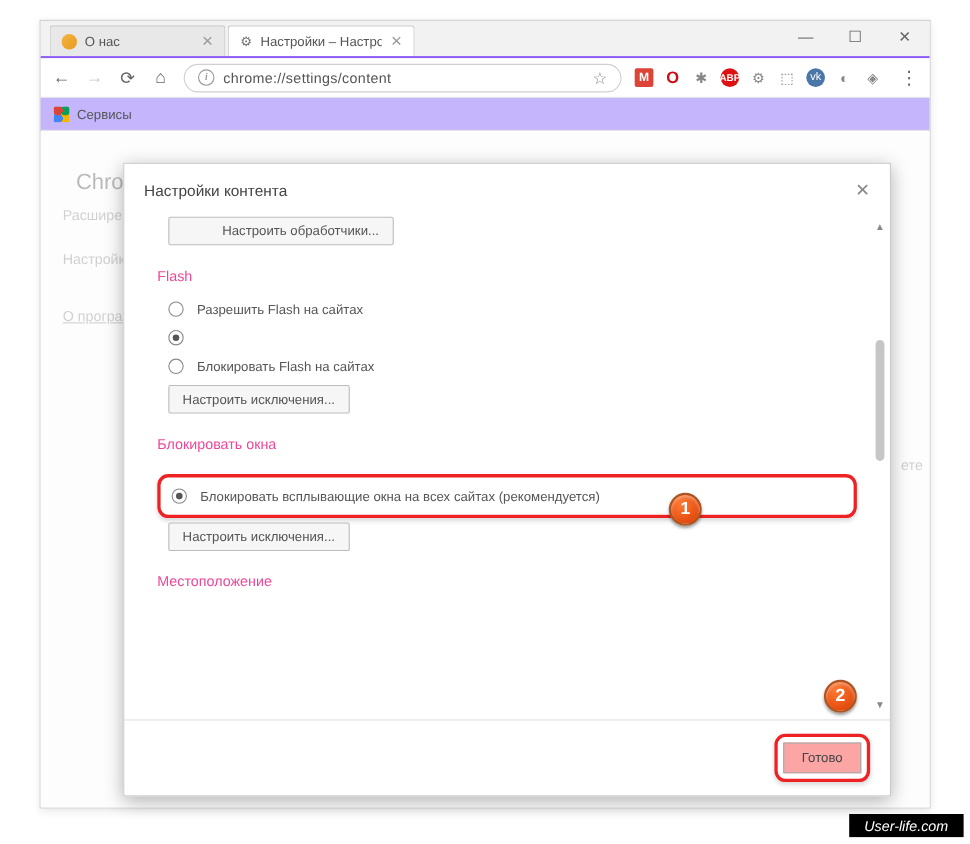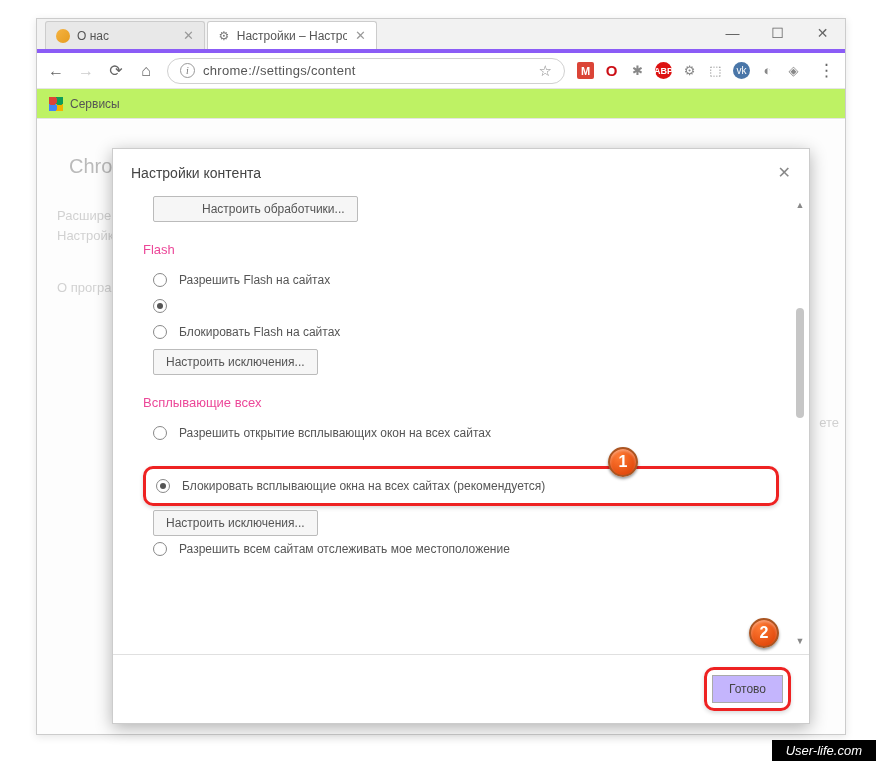--- a/index.html
+++ b/index.html
@@ -3,21 +3,21 @@
 <meta charset="utf-8">
 <style>
 * { margin: 0; padding: 0; box-sizing: border-box; font-family: "Segoe UI", Arial, sans-serif; }
 body { background: #fff; width: 882px; height: 767px; position: relative; overflow: hidden; }
 
 .browser-window { position: absolute; left: 36px; top: 18px; right: 36px; bottom: 32px; border: 1px solid #ccc; background: #fff; box-shadow: 0 2px 8px rgba(0,0,0,0.1); }
 
 .window-controls { position: absolute; top: 0; right: 0; display: flex; }
 .win-btn { width: 45px; height: 28px; display: flex; align-items: center; justify-content: center; color: #666; font-size: 14px; cursor: default; }
 
-.tab-bar { height: 34px; background: #f2f2f2; display: flex; align-items: flex-end; padding-left: 8px; border-bottom: 4px solid #8b5cf6; }
+.tab-bar { height: 34px; background: #f2f2f2; display: flex; align-items: flex-end; padding-left: 8px; border-bottom: 2px solid #8b5cf6; }
 .tab { height: 28px; background: #fff; border: 1px solid #ccc; border-bottom: none; border-radius: 3px 3px 0 0; display: flex; align-items: center; padding: 0 10px; font-size: 12px; color: #555; margin-right: 2px; min-width: 160px; max-width: 170px; position: relative; }
 .tab.inactive { background: #e8e8e8; }
 .tab-icon { width: 14px; height: 14px; margin-right: 7px; display: inline-flex; align-items: center; justify-content: center; border-radius: 50%; background: linear-gradient(135deg,#f5b342,#e69c1f); }
 .tab-gear { width: 14px; height: 14px; margin-right: 7px; color: #777; display: inline-flex; align-items: center; justify-content: center; }
 .tab-close { margin-left: auto; font-size: 13px; color: #999; padding-left: 8px; }
 
 .address-bar { height: 36px; background: #fff; display: flex; align-items: center; padding: 0 10px; gap: 12px; border-bottom: 1px solid #e5e5e5; }
 .nav-btn { color: #666; font-size: 16px; width: 18px; text-align: center; }
 .nav-btn.disabled { color: #ccc; }
 .url-box { flex: 1; height: 26px; border: 1px solid #d0d0d0; border-radius: 13px; display: flex; align-items: center; padding: 0 12px; font-size: 13px; color: #555; }
@@ -25,21 +25,21 @@
 .url-star { margin-left: auto; color: #888; font-size: 15px; }
 .ext-icons { display: flex; gap: 9px; align-items: center; }
 .ext-i { width: 17px; height: 17px; display: inline-flex; align-items: center; justify-content: center; font-size: 13px; }
 .gmail-i { background: #db4437; color: #fff; font-weight: bold; font-size: 11px; border-radius: 2px; }
 .opera-i { color: #cc0f16; font-weight: bold; font-size: 15px; }
 .adblock-i { background: #d11; color: #fff; border-radius: 50%; font-size: 9px; font-weight: bold; }
 .vk-i { background: #4a76a8; color: #fff; border-radius: 50%; font-size: 10px; }
 .gen-i { color: #888; }
 .menu-dots { color: #666; font-size: 17px; margin-left: 4px; }
 
-.bookmark-bar { height: 30px; background: #bef264; display: flex; align-items: center; padding: 0 12px; font-size: 12px; color: #555; border-bottom: 1px solid #e5e5e5; }
+.bookmark-bar { height: 30px; background: #c4b5fd; display: flex; align-items: center; padding: 0 12px; font-size: 12px; color: #555; border-bottom: 1px solid #e5e5e5; }
 .apps-icon { width: 14px; height: 14px; margin-right: 7px; background:
   radial-gradient(circle at 25% 25%, #db4437 0 30%, transparent 31%),
   radial-gradient(circle at 75% 25%, #0f9d58 0 30%, transparent 31%),
   radial-gradient(circle at 25% 75%, #4285f4 0 30%, transparent 31%),
   radial-gradient(circle at 75% 75%, #f4b400 0 30%, transparent 31%); }
 
 .page-bg { position: absolute; left: 0; right: 0; top: 101px; bottom: 0; background: #fafafa; }
 .bg-text { position: absolute; color: #999; font-size: 13px; }
 .bg-chrome { left: 32px; top: 35px; font-size: 20px; color: #666; }
 
@@ -56,21 +56,21 @@
 .settings-btn { display: inline-block; border: 1px solid #bbb; background: #f6f6f6; padding: 5px 12px; font-size: 12px; color: #555; border-radius: 2px; margin-top: 4px; }
 
 .section-title { font-size: 13px; color: #ec4899; margin-top: 20px; margin-bottom: 10px; }
 .radio-row { display: flex; padding: 6px 0 6px 10px; font-size: 12px; color: #555; }
 .radio-dot { width: 14px; height: 14px; border: 1px solid #888; border-radius: 50%; margin-right: 12px; position: relative; flex-shrink: 0; }
 .radio-dot.selected::after { content: ''; position: absolute; left: 3px; top: 3px; width: 6px; height: 6px; background: #555; border-radius: 50%; }
 
 .highlight-box { border: 3px solid #e22; border-radius: 10px; padding: 4px 6px; margin-top: 20px; box-shadow: 0 2px 4px rgba(0,0,0,0.15); }
 
 .modal-footer { padding: 12px 18px; border-top: 1px solid #e0e0e0; display: flex; justify-content: flex-end; }
-.done-btn { border: 1px solid #aaa; background: #c4b5fd; padding: 6px 16px; font-size: 12px; color: #444; }
+.done-btn { border: 1px solid #aaa; background: #fca5a5; padding: 6px 16px; font-size: 12px; color: #444; }
 .done-highlight { border: 3px solid #e22; border-radius: 10px; padding: 5px; box-shadow: 0 2px 4px rgba(0,0,0,0.15); }
 
 .badge { position: absolute; width: 30px; height: 30px; background: radial-gradient(circle at 35% 30%, #ff7a33, #d83a00); border: 2px solid #a52; border-radius: 50%; color: #fff; font-size: 16px; font-weight: bold; display: flex; align-items: center; justify-content: center; box-shadow: 0 2px 3px rgba(0,0,0,0.4), inset 0 2px 3px rgba(255,255,255,0.4); }
 
 .watermark { position: absolute; right: 6px; bottom: 6px; background: #000; color: #fff; font-size: 13px; padding: 3px 14px; font-style: italic; }
 </style>
 </head>
 <body>
 
 <div class="browser-window">
@@ -118,23 +118,23 @@
     <span class="menu-dots">⋮</span>
   </div>
 
   <div class="bookmark-bar">
     <span class="apps-icon"></span>
     <span>Сервисы</span>
   </div>
 
   <div class="page-bg">
     <div class="bg-text bg-chrome">Chrom</div>
-    <div class="bg-text" style="left:20px; top:88px;">Расшире</div>
+    <div class="bg-text" style="left:20px; top:68px;">Расшире</div>
     <div class="bg-text" style="left:20px; top:108px;">Настройк</div>
-    <div class="bg-text" style="left:20px; top:160px;">О програ</div>
+    <div class="bg-text" style="left:20px; top:160px;text-decoration:underline;">О програ</div>
     <div class="bg-text" style="right:6px; top:295px;">ете</div>
   </div>
 
   <div class="modal-overlay">
     <div class="modal">
 
       <div class="modal-header">
         <span>Настройки контента</span>
         <span class="modal-close">✕</span>
       </div>
@@ -150,37 +150,30 @@
         </div>
         <div class="radio-row">
           <span class="radio-dot selected"></span>
         </div>
         <div class="radio-row">
           <span class="radio-dot"></span>
           <span>Блокировать Flash на сайтах</span>
         </div>
         <div class="settings-btn" style="margin-left:10px;">Настроить исключения...</div>
 
-        <div class="section-title">Всплывающие всех</div>
-        <div class="radio-row">
-          <span class="radio-dot"></span>
-          <span>Разрешить открытие всплывающих окон на всех сайтах</span>
-        </div>
+        <div class="section-title">Блокировать окна</div>
         <div class="highlight-box">
           <div class="radio-row" style="padding-left:4px;">
             <span class="radio-dot selected"></span>
             <span>Блокировать всплывающие окна на всех сайтах (рекомендуется)</span>
           </div>
         </div>
         <div class="settings-btn" style="margin-left:10px;">Настроить исключения...</div>
 
-        <div class="radio-row">
-          <span class="radio-dot"></span>
-          <span>Разрешить всем сайтам отслеживать мое местоположение</span>
-        </div>
+        <div class="section-title">Местоположение</div>
 
         <div class="modal-scroll">
           <div class="scroll-arrow">▲</div>
           <div class="scroll-thumb"></div>
           <div class="scroll-arrow" style="position:absolute;bottom:0;left:0;right:0;">▼</div>
         </div>
 
         <div class="badge" style="left:495px; top:255px;">1</div>
         <div class="badge" style="right:30px; bottom:6px;">2</div>
       </div>

